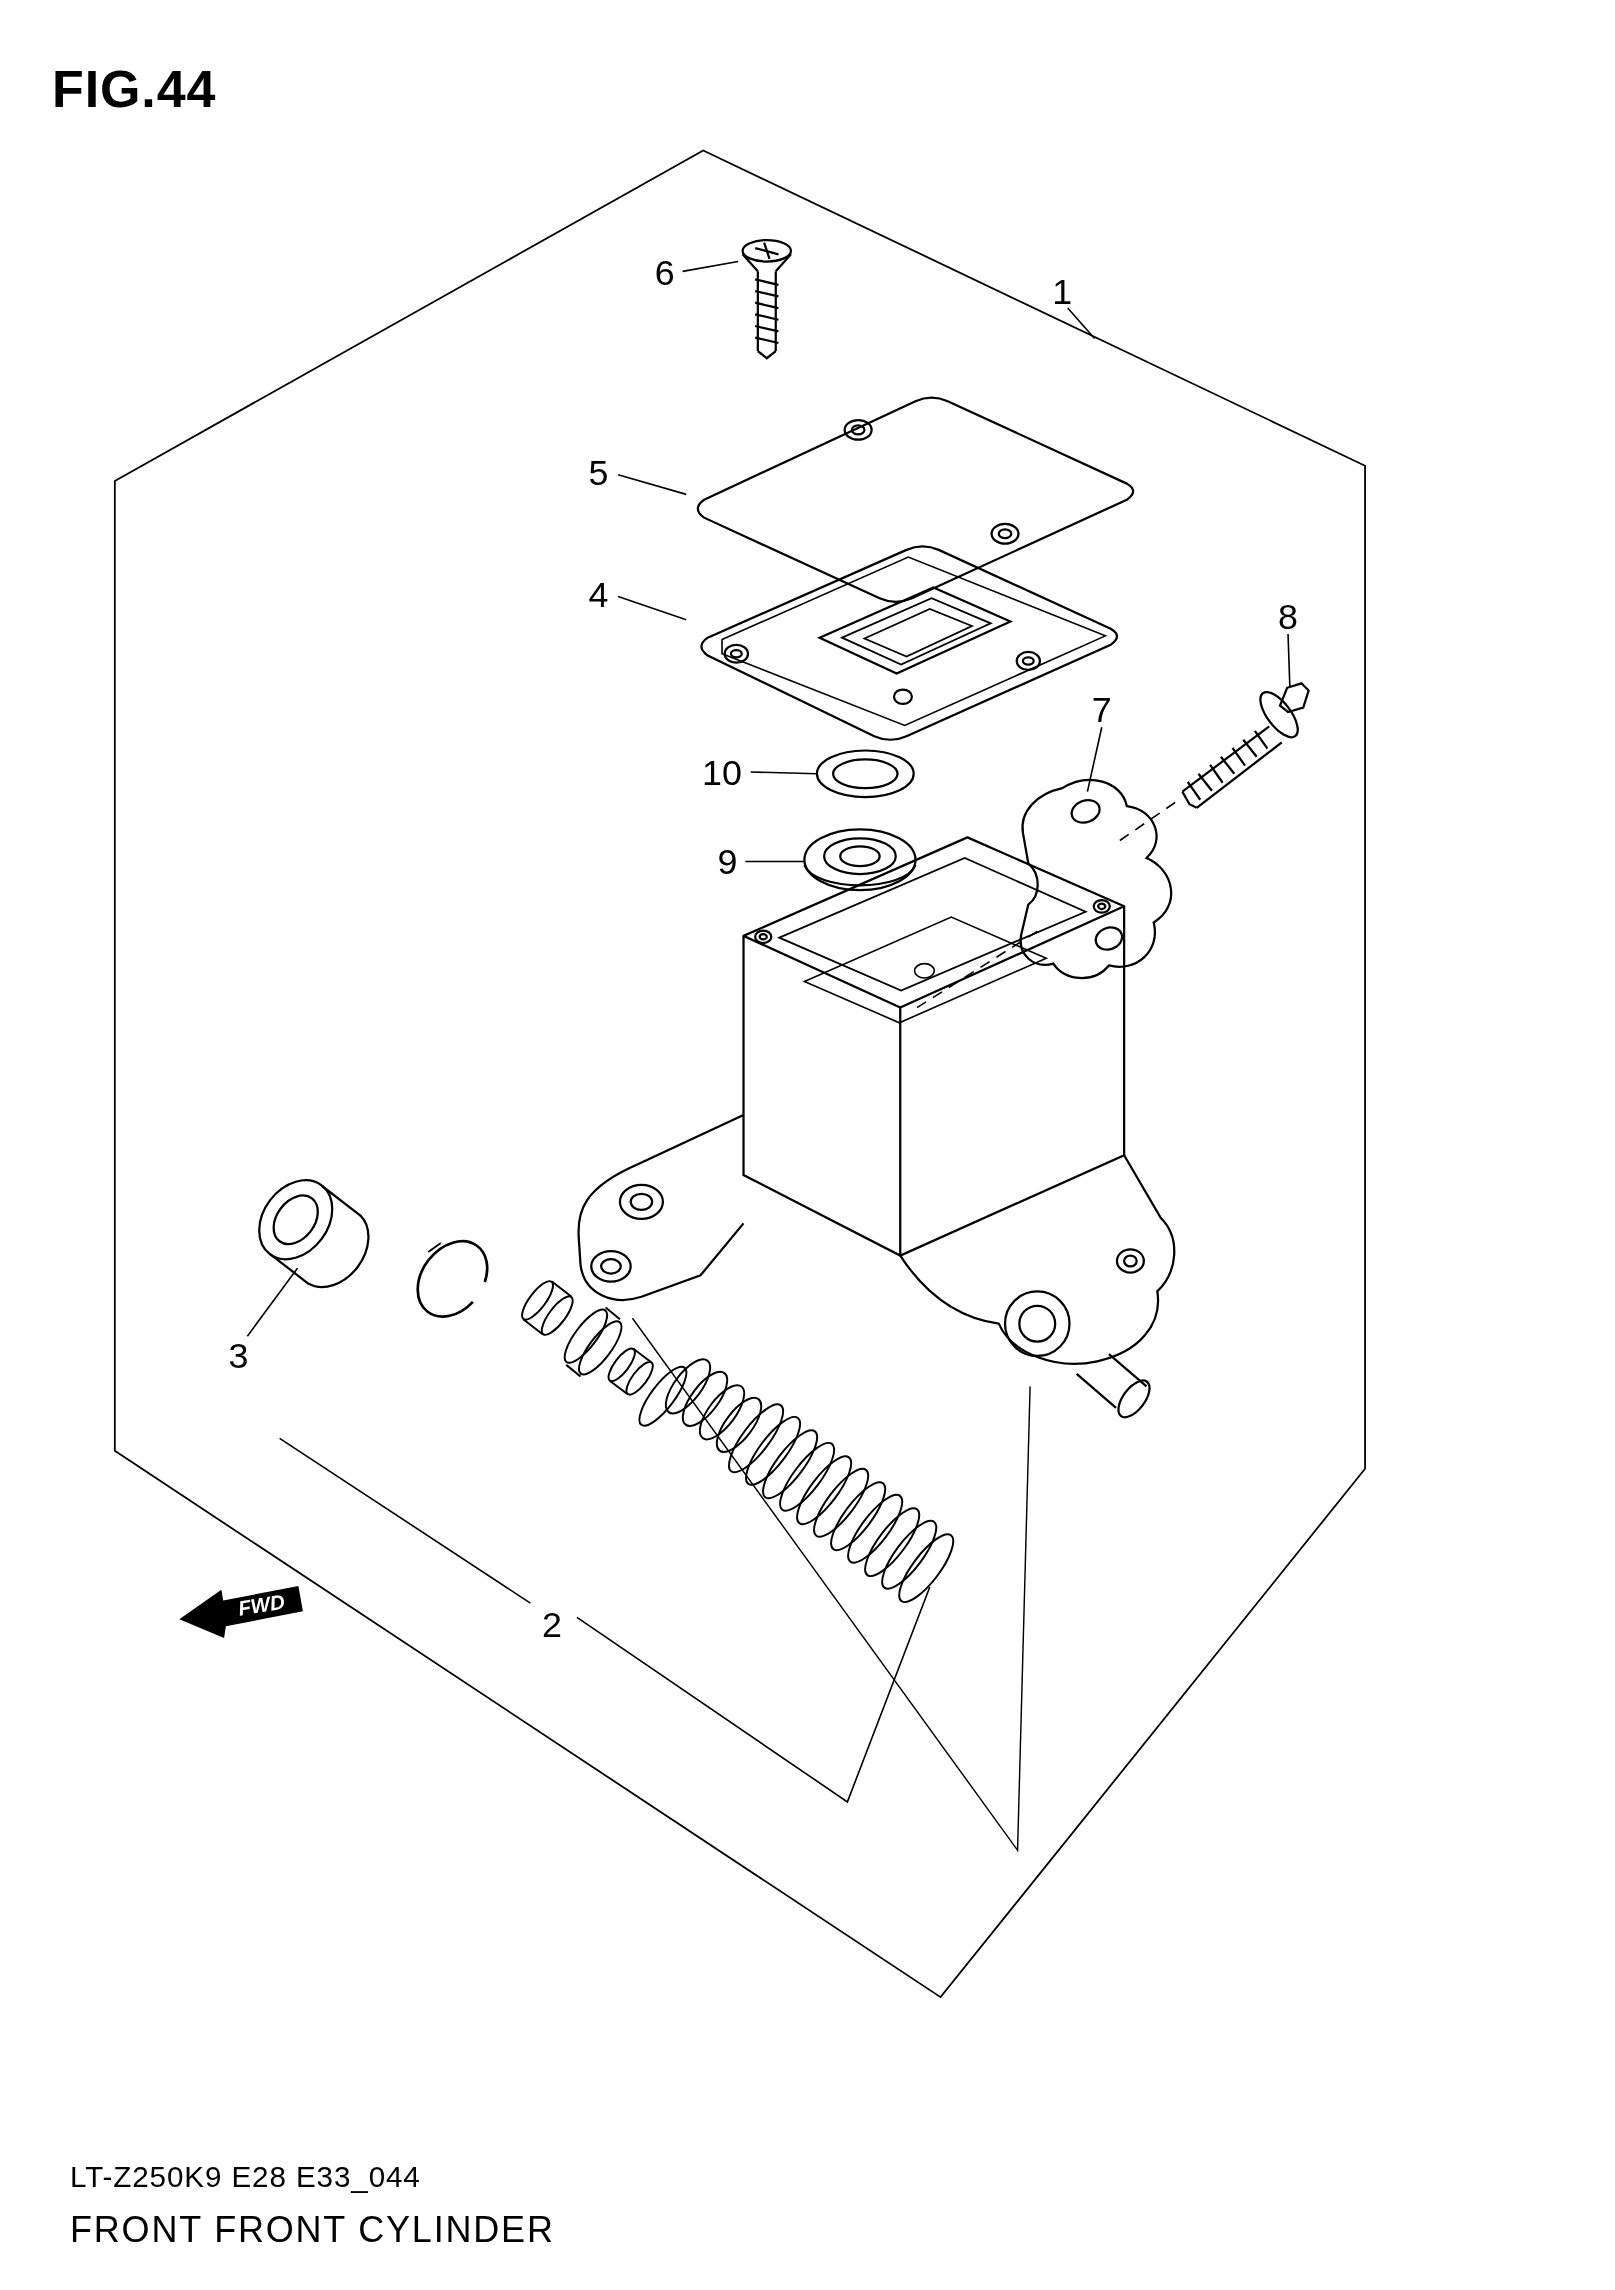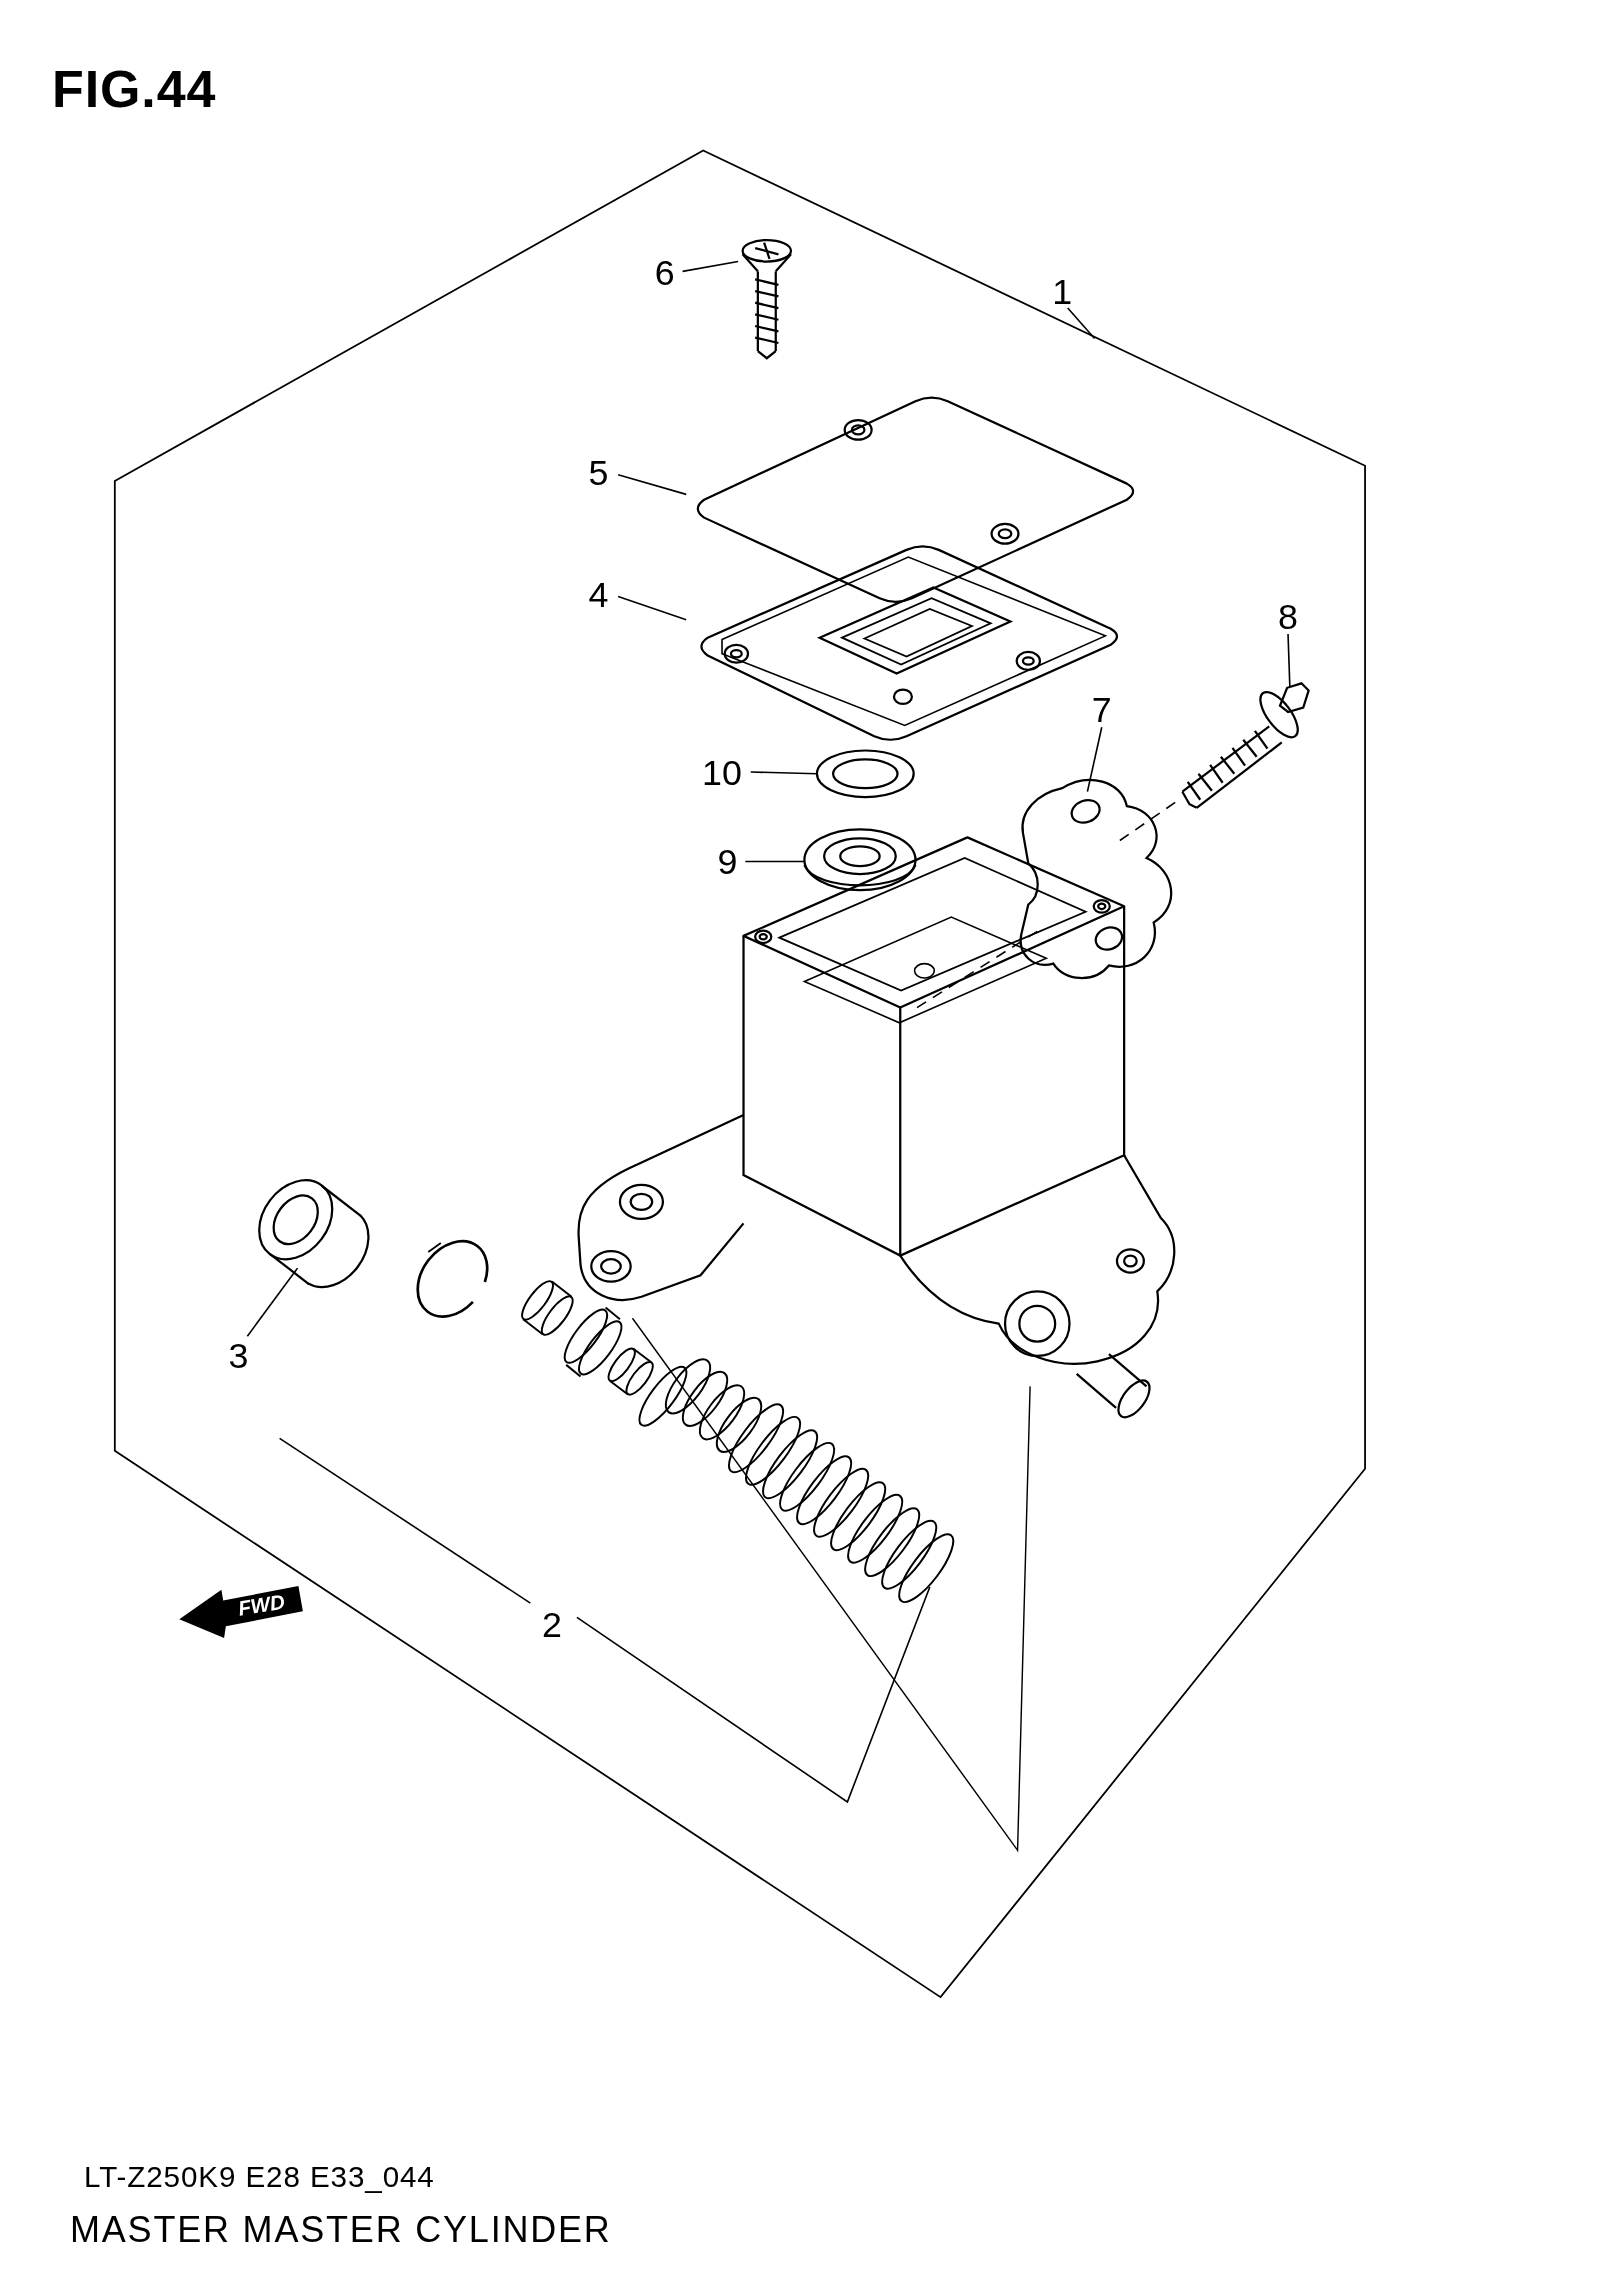--- a/index.html
+++ b/index.html
@@ -11,21 +11,21 @@
     color:#000;
     overflow:hidden;
     padding-left:8px;
   }
   .fig-title{
     position:absolute;left:52px;top:59px;
     font-size:52px;font-weight:700;letter-spacing:0.9px;
   }
   .footer-code{
     position:absolute;left:70px;top:2160px;
-    font-size:29.6px;letter-spacing:0.9px;margin-left:14px;
+    font-size:29.6px;letter-spacing:0.9px;
   }
   .footer-title{
     position:absolute;left:70px;top:2209px;
     font-size:36px;letter-spacing:1.8px;
   }
   svg.diagram{position:absolute;left:0;top:0;}
   text.callout{
     font-family:"Liberation Sans", sans-serif;
     font-size:40px;fill:#000;
   }
@@ -226,15 +226,15 @@
       <text class="callout" x="806" y="876">10</text>
     </g>
 
     <g>
       <polygon fill="#000" points="200,1808 247,1775 249,1787 333,1771 338,1799 252,1816 250,1829"></polygon>
       <text class="fwd-text" x="293" y="1800" text-anchor="middle" transform="rotate(-9 293 1800)">FWD</text>
     </g>
   </svg>
 
   <div class="footer-code">LT-Z250K9 E28 E33_044</div>
-  <div class="footer-title">MASTER MASTER CYLINDER</div>
+  <div class="footer-title">FRONT FRONT CYLINDER</div>
 </div>
 
 
 </body></html>

